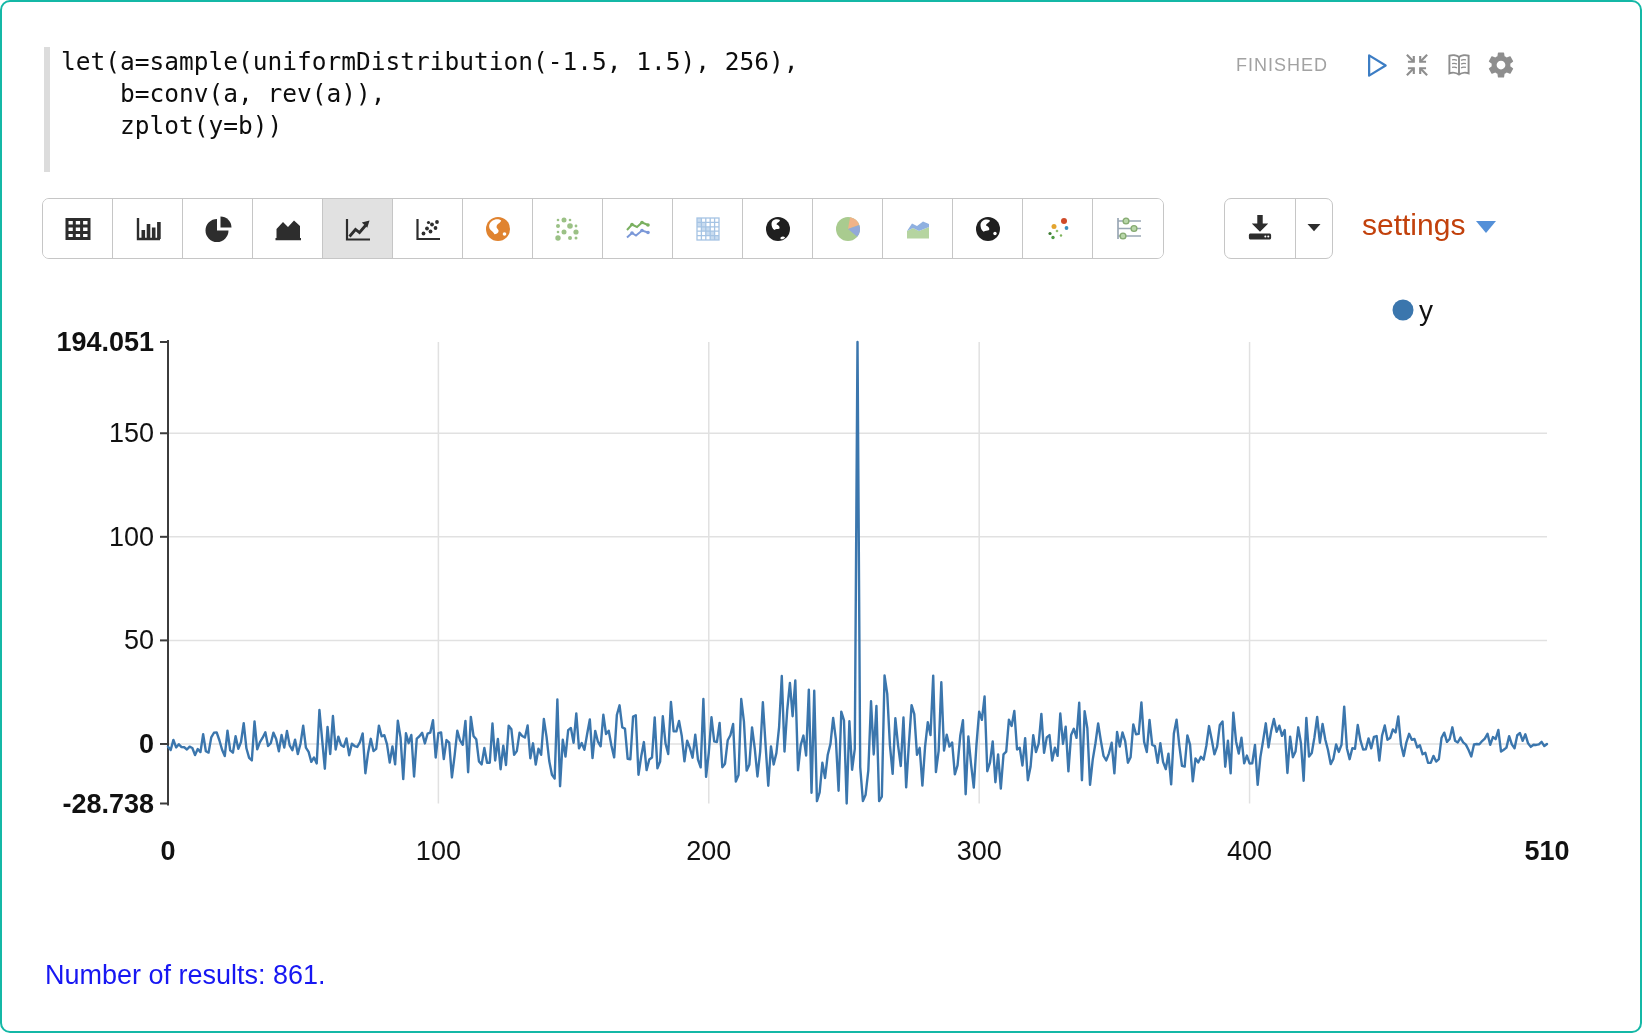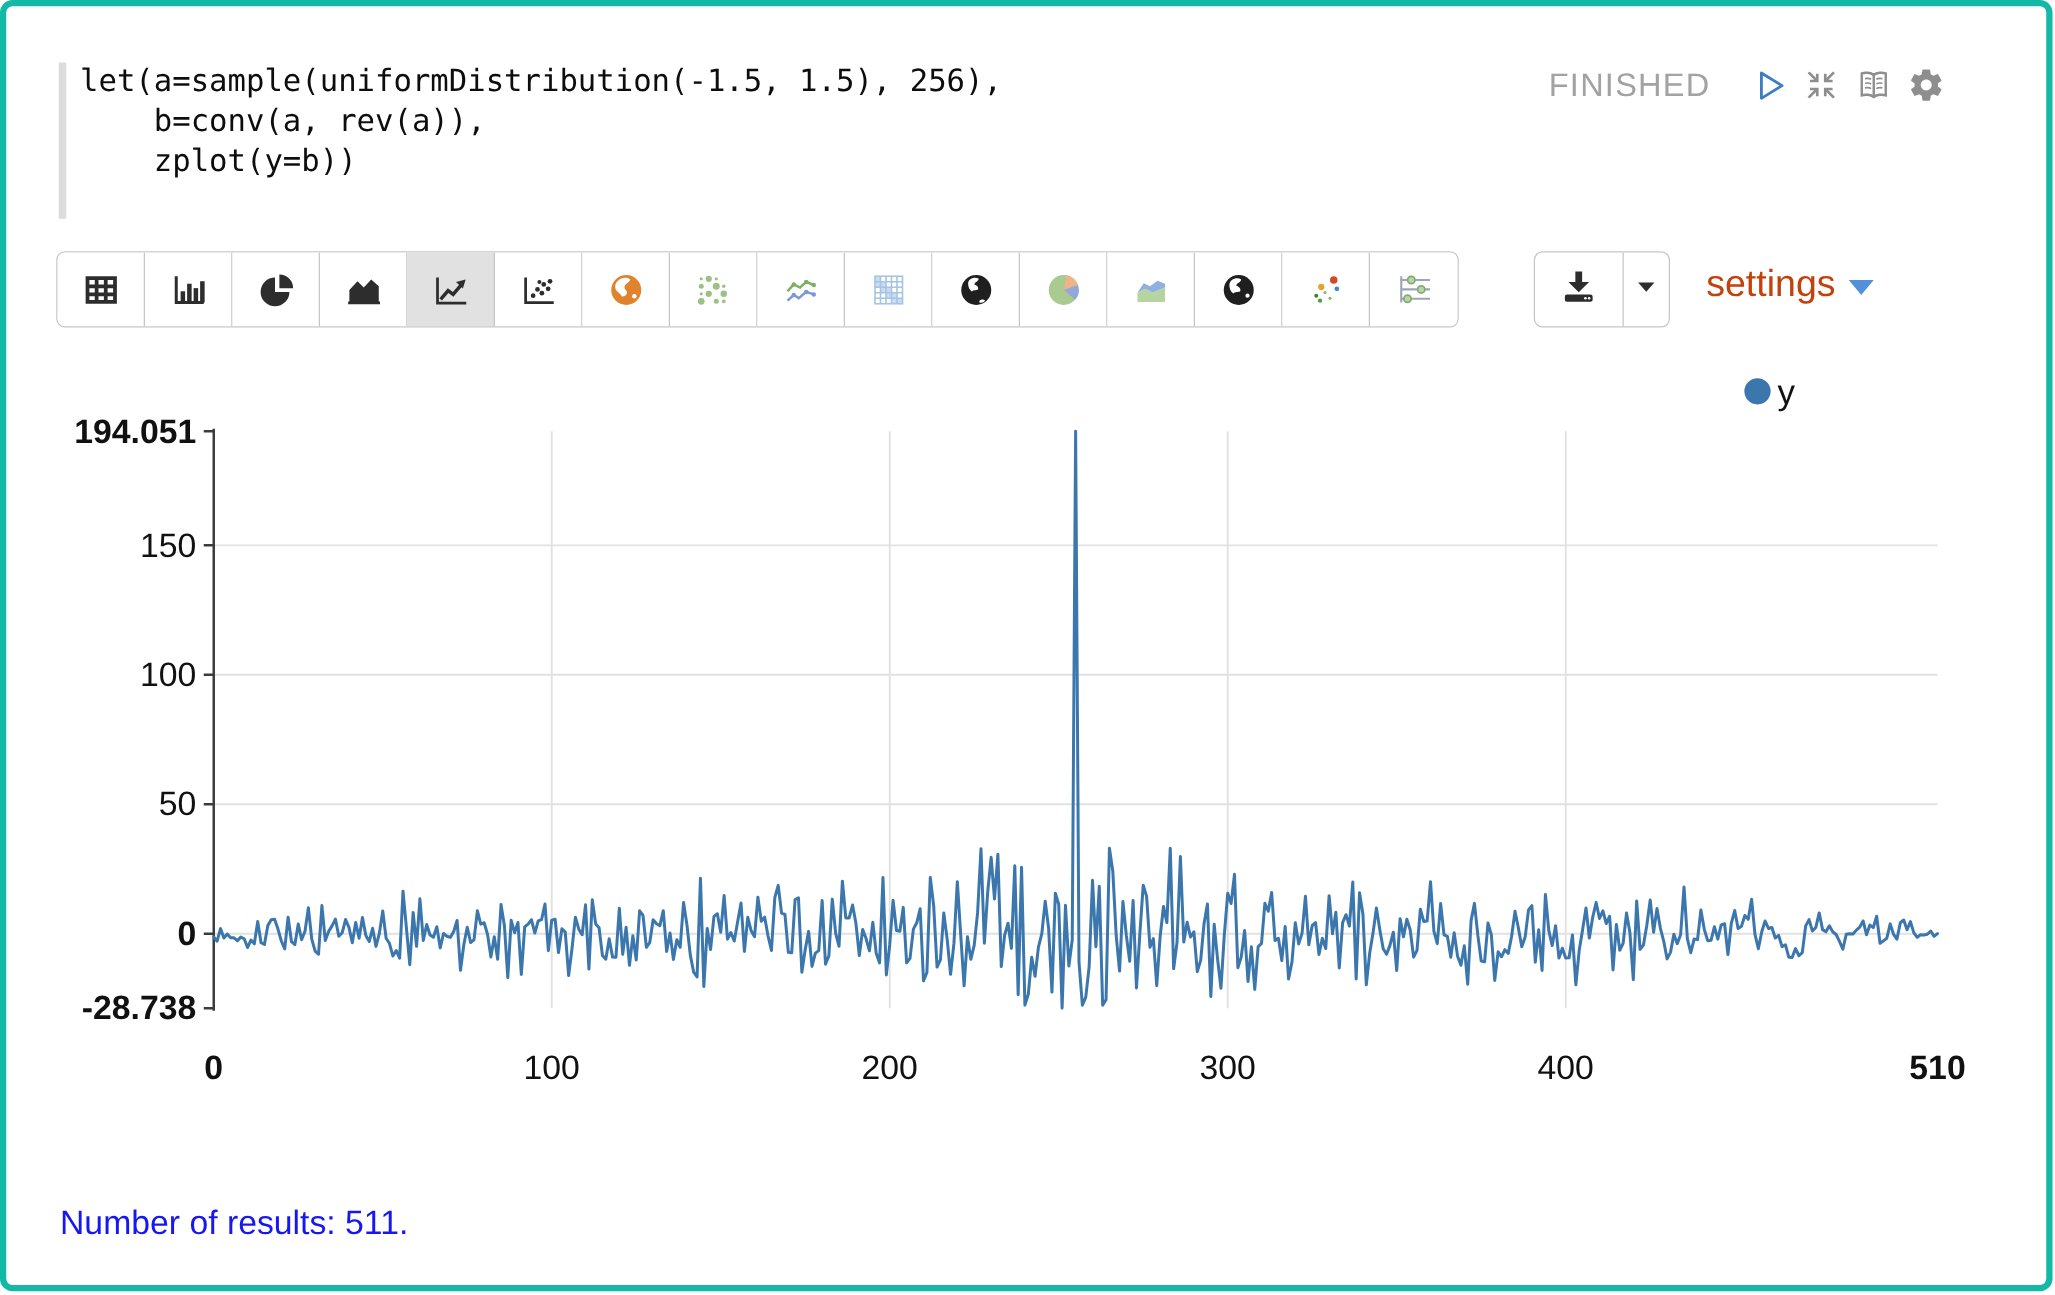--- a/index.html
+++ b/index.html
@@ -1,25 +1,25 @@
 <!DOCTYPE html>
 <html><head>
 <meta charset="utf-8">
 <style>
   html,body { margin:0; padding:0; background:#ffffff; }
   body { width:1644px; height:1036px; position:relative; font-family:"Liberation Sans", sans-serif; overflow:hidden; }
-  .card { position:absolute; left:0; top:0; right:2px; bottom:3px; background:#fff; border:5px solid #14b8a6; border-radius:10px; }
+  .card { position:absolute; left:0; top:0; right:2px; bottom:3px; background:#fff; border:2px solid #14b8a6; border-radius:10px; }
 
   
   .code-gutter { position:absolute; left:42px; top:45px; width:6px; height:125px; background:#dcdcdc; }
   .code { position:absolute; left:59px; top:44px; margin:0; font-family:"DejaVu Sans Mono", monospace; font-size:24.5px; line-height:32px; color:#0d0d0d; white-space:pre; }
 
   
   .para-controls { position:absolute; top:46px; left:1234px; display:flex; align-items:center; }
-  .status { font-size:26px; color:#a2a2a2; letter-spacing:1px; margin-right:22px; }
+  .status { font-size:18px; color:#a2a2a2; letter-spacing:1px; margin-right:22px; }
   .ctrl { width:34px; height:34px; display:inline-flex; align-items:center; justify-content:center; margin-left:8px; cursor:pointer; }
 
   
   .chart-toolbar { position:absolute; left:40px; top:196px; height:59px; display:flex; border:1px solid #c6c6c6; border-radius:7px; overflow:hidden; background:#fff; }
   .tool-btn { width:70px; height:59px; display:flex; align-items:center; justify-content:center; border-right:1px solid #c6c6c6; background:#fff; cursor:pointer; box-sizing:border-box; }
   .tool-btn:last-child { border-right:none; }
   .tool-btn.selected { background:#e1e1e1; }
   .tool-btn span { display:flex; }
 
   
@@ -362,15 +362,15 @@
           <text x="1545" y="858" text-anchor="middle" font-size="27" fill="#111" font-weight="bold" font-family="Liberation Sans, sans-serif">510</text>
         </g>
         <polyline points="166,744.6421741562135 168.70392156862746,747.9504649959532 171.4078431372549,737.8802843459727 174.11176470588236,745.4199100349176 176.8156862745098,742.2082396702367 179.51960784313727,745.1736533029782 182.2235294117647,745.2752152384712 184.92745098039217,747.4647344035836 187.6313725490196,744.6915417598123 190.33529411764707,746.0007705660041 193.0392156862745,753.0597925116142 195.74313725490197,747.0704538037594 198.4470588235294,750.097034391597 201.15098039215687,732.2804505428012 203.8549019607843,749.2184601483901 206.55882352941177,750.617603589174 209.2627450980392,735.3573422519105 211.96666666666667,730.7364482598111 214.67058823529413,730.3470346925792 217.37450980392157,738.2450625938015 220.078431372549,747.7925033093097 222.78235294117647,754.0704104163866 225.48627450980393,728.7482777256787 228.19019607843137,748.3658203373708 230.8941176470588,750.6958945270809 233.59803921568627,734.1435262179245 236.30196078431374,746.8233293733565 239.00588235294117,740.0309961381795 241.7098039215686,721.2033881507432 244.41372549019607,746.2896324908829 247.11764705882354,755.9192394782701 249.82156862745097,758.3881044048818 252.52549019607844,719.435656136036 255.2294117647059,747.3906807308833 257.93333333333334,740.0973402417519 260.6372549019608,735.7176184211436 263.34117647058827,730.2544036136117 266.0450980392157,744.0107358799464 268.74901960784314,741.2134424666472 271.4529411764706,730.6556461675698 274.156862745098,736.9021718749482 276.8607843137255,749.2424839526441 279.56470588235294,732.979079059002 282.2686274509804,745.6229633865704 284.97254901960787,729.0032402794651 287.6764705882353,743.3637308842557 290.38039215686274,748.2421364545694 293.0843137254902,737.6256539889732 295.7882352941176,752.0974397717073 298.4921568627451,741.7210168735564 301.19607843137254,723.7149552761243 303.9,745.5899028269832 306.60392156862747,749.8171939597685 309.3078431372549,759.8350190199033 312.01176470588234,755.4890182273473 314.71568627450984,761.4791756073666 317.4196078431372,707.939690538585 320.1235294117647,737.2917311006445 322.82745098039214,766.707046591988 325.5313725490196,724.9493334271763 328.2352941176471,752.0377020695105 330.9392156862745,714.0170775567079 333.64313725490194,747.4428346461254 336.34705882352944,734.6024996119793 339.0509803921569,742.9738801412379 341.7549019607843,744.8229104213142 344.4588235294118,736.4184589658919 347.1627450980392,753.3019508546743 349.8666666666667,741.7448078935447 352.5705882352941,744.0267163338783 355.27450980392155,744.942690141954 357.97843137254904,740.1604327871282 360.6823529411765,731.3876355222676 363.3862745098039,771.2534148053901 366.0901960784314,750.6526349534581 368.7941176470588,736.8230974495423 371.4980392156863,748.9987586714769 374.2019607843137,746.8449068578175 376.90588235294115,723.6425233540197 379.60980392156864,734.2966459026397 382.3137254901961,733.1939010714145 385.0176470588235,742.3879552012695 387.721568627451,760.6583762630567 390.42549019607844,744.4138270781261 393.1294117647059,762.3468222125188 395.83333333333337,718.6934400302403 398.53725490196075,735.6147698721759 401.24117647058824,777.1196688981659 403.9450980392157,731.2525745169276 406.6490196078431,741.1684656153616 409.3529411764706,732.9776236078876 412.05686274509804,774.545399330313 414.7607843137255,736.5514322869874 417.464705882353,734.2724911833777 420.16862745098035,730.8403663467249 422.87254901960785,741.4157010399358 425.5764705882353,731.730875482554 428.2803921568627,730.6223849516148 430.9843137254902,718.1651827193452 433.68823529411765,755.5090922688396 436.3921568627451,731.1323152231603 439.0960784313726,730.393262734356 441.8,757.0123071275675 444.50392156862745,738.0784023180563 447.2078431372549,740.6421479990714 449.9117647058824,775.4663647515188 452.6156862745098,753.6641302037258 455.31960784313725,728.7308924967972 458.0235294117647,738.3421129328487 460.7274509803922,742.7980406445631 463.4313725490196,718.8418826469572 466.13529411764705,770.280896187674 468.8392156862745,714.8815415709767 471.543137254902,734.126251799126 474.2470588235294,737.1789505071167 476.95098039215685,759.381371074543 479.6549019607843,762.3990106735382 482.3588235294118,745.9980752686461 485.0627450980392,760.6966926129135 487.76666666666665,760.7727299096173 490.47058823529414,721.5717488487385 493.1745098039216,758.4420453831519 495.878431372549,736.8661408905061 498.58235294117645,767.2642990533968 501.28627450980395,743.6216536764553 503.9901960784314,762.9804784942794 506.6941176470588,723.6455307491626 509.39803921568625,727.2639192355239 512.1019607843137,752.8860631953021 514.8058823529411,749.0720202688535 517.5098039215686,730.8105353169683 520.2137254901961,733.9558673921574 522.9176470588236,735.5416382674941 525.621568627451,723.5426900609652 528.3254901960784,756.2376056694045 531.0294117647059,741.315011369143 533.7333333333333,762.6124423864476 536.4372549019608,746.761725334699 539.1411764705882,752.8186399605133 541.8450980392157,716.9924053682372 544.5490196078431,734.9150049070291 547.2529411764706,759.0943544820291 549.9568627450981,772.7704391497459 552.6607843137256,776.585570923289 555.364705882353,697.5490737386274 558.0686274509803,784.2607756024142 560.7725490196078,737.7496815385098 563.4764705882353,754.5541479368412 566.1803921568628,728.1166133365087 568.8843137254902,725.9996070640698 571.5882352941176,740.7515021536469 574.2921568627451,711.4562270238723 576.9960784313726,746.3540602869853 579.7,741.0099011416926 582.4039215686274,747.8472574708874 585.1078431372549,732.3252234177613 587.8117647058823,717.4532118111747 590.5156862745098,756.1235769643106 593.2196078431373,728.8706962594013 595.9235294117648,739.6816590596877 598.6274509803922,744.3326173268897 601.3313725490195,712.766671112305 604.035294117647,731.9875474239426 606.7392156862745,728.7593141208492 609.443137254902,743.7928665502413 612.1470588235294,755.3874351033994 614.8509803921569,713.0528110182662 617.5549019607843,703.3107514276492 620.2588235294118,725.4669220148189 622.9627450980392,726.5633119441188 625.6666666666667,756.8079996987237 628.3705882352941,757.217526101632 631.0745098039215,714.5887715462322 633.778431372549,713.3178287239475 636.4823529411765,772.7540443582232 639.186274509804,754.5637639453889 641.8901960784314,740.0881075444297 644.5941176470589,768.1695481359186 647.2980392156862,757.4932419121619 650.0019607843137,755.5132814788549 652.7058823529412,715.4238129816456 655.4098039215687,766.4111218783744 658.1137254901961,759.6002758332595 660.8176470588235,714.3008722588531 663.521568627451,741.5585202327184 666.2254901960785,752.0222157893656 668.929411764706,699.9538879029558 671.6333333333333,729.3600153327588 674.3372549019607,729.3647369958688 677.0411764705882,719.0056007039532 679.7450980392157,733.6778708439712 682.4490196078432,759.3802811174851 685.1529411764706,738.6374068373038 687.856862745098,745.8191047287537 690.5607843137254,755.7137162408379 693.2647058823529,732.7150377062017 695.9686274509804,757.6315873420228 698.6725490196078,765.3376183550341 701.3764705882353,697.0355097758179 704.0803921568628,774.9174318993903 706.7843137254902,750.7807102479643 709.4882352941177,715.2722550364992 712.1921568627452,739.3818299572647 714.8960784313725,740.0676394344375 717.6,720.8995849382741 720.3039215686274,765.2733138156912 723.0078431372549,761.7186642577946 725.7117647058824,738.2926306672427 728.4156862745098,733.2549446133535 731.1196078431373,722.0242365338645 733.8235294117648,779.6501001345405 736.5274509803921,772.987597523012 739.2313725490196,697.0400194124609 741.935294117647,719.5289047069505 744.6392156862745,768.6573751504236 747.343137254902,762.6529199824732 750.0470588235294,725.3625190094451 752.7509803921569,746.487959383117 755.4549019607844,774.4507970212414 758.1588235294117,749.7397492563307 760.8627450980392,700.3208323278969 763.5666666666667,742.8640055284097 766.2705882352941,783.6845631285839 768.9745098039216,744.4283813558782 771.678431372549,762.4549838487092 774.3823529411765,751.1090091955202 777.086274509804,725.1223820287712 779.7901960784313,674.0260807310954 782.4941176470588,749.554838741374 785.1980392156863,708.3564883660788 787.9019607843137,680.8619209206918 790.6058823529412,714.2031487034908 793.3098039215686,678.4600889647606 796.0137254901961,768.2806459997303 798.7176470588236,743.1552462727439 801.4215686274509,733.5965047259524 804.1254901960784,753.5458688925951 806.8294117647059,687.6105639973424 809.5333333333333,790.8100237271535 812.2372549019608,688.7869506655736 814.9411764705883,799.1426708679513 817.6450980392157,790.4107853109908 820.3490196078432,760.7455958350663 823.0529411764705,775.9753067242852 825.756862745098,752.6895533295175 828.4607843137255,741.8845928146577 831.1647058823529,715.9113362880046 833.8686274509804,737.4183555420254 836.5725490196079,788.6896769228364 839.2764705882353,709.6023012046753 841.9803921568628,718.4256984479518 844.6843137254901,801.5 847.3882352941176,719.2831007384436 850.0921568627451,767.7697720178021 852.7960784313725,746.8499413528964 855.5,340 858.2039215686275,764.9887793586693 860.9078431372549,799.1426708679513 863.6117647058824,792.7211240231788 866.3156862745099,768.4752627258263 869.0196078431372,699.2856300627086 871.7235294117647,752.4290609831035 874.4274509803921,703.9696999699947 877.1313725490196,799.1426708679513 879.8352941176471,794.7208520311721 882.5392156862745,673.5430501580502 885.243137254902,691.9128918926737 887.9470588235295,743.384203748056 890.6509803921568,771.8861327258819 893.3549019607843,716.2540353133186 896.0588235294117,743.3083680384852 898.7627450980392,763.9723501910526 901.4666666666667,715.4959278351054 904.1705882352941,785.4190456625586 906.8745098039216,742.1083070425643 909.5784313725491,703.176525412663 912.2823529411764,712.1342983506711 914.9862745098039,752.8449600788706 917.6901960784314,745.8413639009009 920.3941176470588,783.558559322948 923.0980392156863,744.4195539251434 925.8019607843137,720.1734955146566 928.5058823529412,733.0763629998041 931.2098039215687,673.6117873862713 933.913725490196,769.9886506367102 936.6176470588235,749.0584085926829 939.321568627451,680.2404809034557 942.0254901960784,748.6556947657646 944.7294117647059,732.7947677248153 947.4333333333333,744.6244638520345 950.1372549019608,740.4561942624432 952.8411764705883,772.3538414136638 955.5450980392156,763.3198908807946 958.2490196078431,733.7737821391302 960.9529411764706,718.2354368839643 963.656862745098,792.2526643455251 966.3607843137255,734.4927621548675 969.064705882353,762.2360145213926 971.7686274509804,785.5713780662107 974.4725490196079,742.6297977202096 977.1764705882352,709.6654866504789 979.8803921568627,717.8661606610862 982.5843137254902,694.4702103788584 985.2882352941176,769.194977474632 987.9921568627451,760.6262533757424 990.6960784313726,739.3856589182863 993.4,780.2123855444614 996.1039215686275,752.4347057375309 998.8078431372548,786.5738978181148 1001.5117647058823,752.4352899570489 1004.2156862745098,749.7216660476857 1006.9196078431372,717.66596326382 1009.6235294117647,724.0037551198945 1012.3274509803922,709.0037189282277 1015.0313725490196,747.4557079275521 1017.7352941176471,745.6582317676516 1020.4392156862746,763.4953488072819 1023.143137254902,736.1562763681673 1025.8470588235296,778.2064311854764 1028.5509803921568,764.8328435809017 1031.2549019607843,733.1394187431067 1033.9588235294118,750.120386103395 1036.662745098039,741.5182902675094 1039.3666666666668,711.9513629589485 1042.070588235294,750.874113791381 1044.7745098039215,735.3990632076041 1047.478431372549,733.0928976775558 1050.1823529411763,758.5950695412603 1052.886274509804,745.7061962504278 1055.5901960784313,753.8595024148301 1058.2941176470588,711.5210841467698 1060.9980392156863,741.9223599282299 1063.7019607843138,724.7876779285884 1066.4058823529413,769.3846378855729 1069.1098039215685,733.0250055181593 1071.8137254901962,726.7586390779087 1074.5176470588235,735.8793077033195 1077.221568627451,700.6717901262657 1079.9254901960785,778.2259992765323 1082.6294117647058,709.1662051519071 1085.3333333333335,726.2752361172093 1088.0372549019608,782.8693802059133 1090.7411764705882,757.6746305662017 1093.4450980392157,741.2644145916548 1096.149019607843,721.3905887164872 1098.8529411764707,738.7194581548116 1101.556862745098,754.000143297158 1104.2607843137255,758.4492036668025 1106.964705882353,751.3189858534049 1109.6686274509802,740.7552296213837 1112.372549019608,771.4092293016662 1115.0764705882352,729.9387266373928 1117.7803921568627,744.4831069837096 1120.4843137254902,730.3771950368523 1123.1882352941177,739.0487886564732 1125.8921568627452,760.695559352022 1128.5960784313725,755.275653372202 1131.3,722.3627699260102 1134.0039215686274,732.2520440099493 1136.707843137255,731.8662723898444 1139.4117647058824,700.3462295133281 1142.1156862745097,739.8825004804953 1144.8196078431374,749.9666900342456 1147.5235294117647,717.8620008129042 1150.2274509803922,742.9636930024792 1152.9313725490197,744.0647237878073 1155.635294117647,760.8434025359431 1158.3392156862747,741.1743427165331 1161.043137254902,759.9098735700882 1163.7470588235294,767.1947452566634 1166.450980392157,751.6625410939098 1169.1549019607842,782.3550088408809 1171.858823529412,731.5174784873853 1174.5627450980392,717.7152499476817 1177.2666666666667,743.1210284901656 1179.9705882352941,763.751806530053 1182.6745098039214,764.5427938112778 1185.3784313725491,733.4243057478018 1188.0823529411764,742.8837102463408 1190.786274509804,779.3124204481237 1193.4901960784314,756.4658921968911 1196.1941176470589,760.4290729640769 1198.8980392156864,754.7262546940906 1201.6019607843136,757.706932053646 1204.3058823529411,743.9901505706446 1207.0098039215686,724.0778074915498 1209.713725490196,737.4613471595386 1212.4176470588236,752.3598409639469 1215.1215686274509,744.6620167725807 1217.8254901960784,722.9402595790168 1220.5294117647059,719.4708515419072 1223.2333333333333,764.7415688870403 1225.9372549019608,738.7274730379825 1228.6411764705883,771.3562939901508 1231.3450980392156,710.5947645057452 1234.049019607843,739.4675188006729 1236.7529411764706,751.4685854001282 1239.456862745098,735.6101705414308 1242.1607843137256,761.4170855526447 1244.8647058823528,753.5362887105925 1247.5686274509803,761.4825800343352 1250.2725490196078,761.2457744179103 1252.9764705882353,742.9298321742751 1255.6803921568628,782.8959253927568 1258.3843137254903,755.1454852908263 1261.0882352941176,738.7747312162385 1263.792156862745,721.3157774833478 1266.4960784313726,745.4203573111303 1269.2,728.6650844906865 1271.9039215686275,717.0070343995485 1274.6078431372548,729.8081462570797 1277.3117647058823,723.6434290143455 1280.0156862745098,733.8676579863634 1282.7196078431373,727.9985506073133 1285.4235294117648,770.9610541607319 1288.1274509803923,734.6690462337274 1290.8313725490195,755.2183386010449 1293.535294117647,749.4320028641049 1296.2392156862745,725.3290556382185 1298.943137254902,741.2220227732739 1301.6470588235295,778.7940106782276 1304.3509803921568,715.8604184202579 1307.0549019607843,754.5564764187106 1309.7588235294118,751.0129129732218 1312.4627450980392,735.1487700040465 1315.1666666666667,714.9254894683493 1317.870588235294,740.747797003395 1320.5745098039215,721.8736389599578 1323.278431372549,737.4573763843741 1325.9823529411765,747.9982332326967 1328.686274509804,762.0963218219276 1331.3901960784315,756.8919815681334 1334.0941176470587,742.4789438578284 1336.7980392156862,749.911190518339 1339.5019607843137,742.7892332401275 1342.2058823529412,704.6041158737339 1344.9098039215687,746.1693781590178 1347.613725490196,757.1539048900343 1350.3176470588235,746.2363993083032 1353.021568627451,746.7082393477767 1355.7254901960785,723.0187388168433 1358.429411764706,738.4631794161422 1361.1333333333334,747.5294904326558 1363.8372549019607,747.2515997533446 1366.5411764705882,736.3549688548577 1369.2450980392157,746.3168382493034 1371.9490196078432,734.8583629990369 1374.6529411764707,734.0221184589411 1377.356862745098,758.6521593075064 1380.0607843137254,733.6078889708631 1382.764705882353,723.4449070835133 1385.4686274509804,737.8120885895248 1388.172549019608,736.076731418259 1390.8764705882354,727.3824737405781 1393.5803921568627,730.4707241269259 1396.2843137254902,714.3881061088073 1398.9882352941177,742.5294931098233 1401.6921568627452,753.9596250743413 1404.3960784313726,740.3554197849742 1407.1,731.8304704399673 1409.8039215686274,737.7538334487649 1412.507843137255,736.9999815399742 1415.2117647058824,745.4452420530068 1417.9156862745099,743.3174645894338 1420.6196078431371,752.2796564321758 1423.3235294117646,750.7577748682145 1426.0274509803921,760.722697717646 1428.7313725490196,760.9206664130925 1431.4352941176471,753.8777534932243 1434.1392156862746,759.5961071195902 1436.8431372549019,757.1158086846295 1439.5470588235294,735.7143943032825 1442.2509803921569,730.6748862160732 1444.9549019607844,739.8507387634913 1447.6588235294118,736.9507541055605 1450.362745098039,725.3356277018268 1453.0666666666666,738.700006088674 1455.770588235294,740.4661632470982 1458.4745098039216,735.5734686201265 1461.178431372549,740.4045929549249 1463.8823529411766,742.604258740766 1466.5862745098038,748.0624133729418 1469.2901960784313,754.4308364939527 1471.9941176470588,742.4305651687034 1474.6980392156863,741.9589673992233 1477.4019607843138,742.2529506163467 1480.105882352941,739.0827218749595 1482.8098039215686,736.6251790014439 1485.513725490196,731.7560468023719 1488.2176470588236,742.8143381563657 1490.921568627451,735.0661800352863 1493.6254901960785,737.1127785500728 1496.3294117647058,728.0191363146964 1499.0333333333333,749.6473540530187 1501.7372549019608,747.669267181082 1504.4411764705883,745.6020691071678 1507.1450980392158,734.109082661701 1509.849019607843,742.4197541151309 1512.5529411764705,746.3378747577682 1515.256862745098,733.2168376003326 1517.9607843137255,731.033444955747 1520.664705882353,738.8009808474183 1523.3686274509803,732.3154060061305 1526.0725490196078,741.3165088045612 1528.7764705882353,744.8856985569739 1531.4803921568628,742.8105783426157 1534.1843137254903,742.9527155224066 1536.8882352941177,742.3518989584924 1539.592156862745,739.8912505217008 1542.2960784313725,744.0486475642134 1545,741.9371446296309" fill="none" stroke="#3b76ad" stroke-width="2.4" stroke-linejoin="round" stroke-linecap="round"></polyline>
         <g>
           <circle cx="1401" cy="308" r="10.5" fill="#3b76ad"></circle>
           <text x="1417" y="318" font-size="28" fill="#111" font-family="Liberation Sans, sans-serif">y</text>
         </g>
       </svg>
   </div>
 
-  <div class="results" style="color: rgb(23, 23, 242);">Number of results: 511.</div>
+  <div class="results" style="color: rgb(23, 23, 242);">Number of results: 861.</div>
 
 </div>
 
 </body></html>

